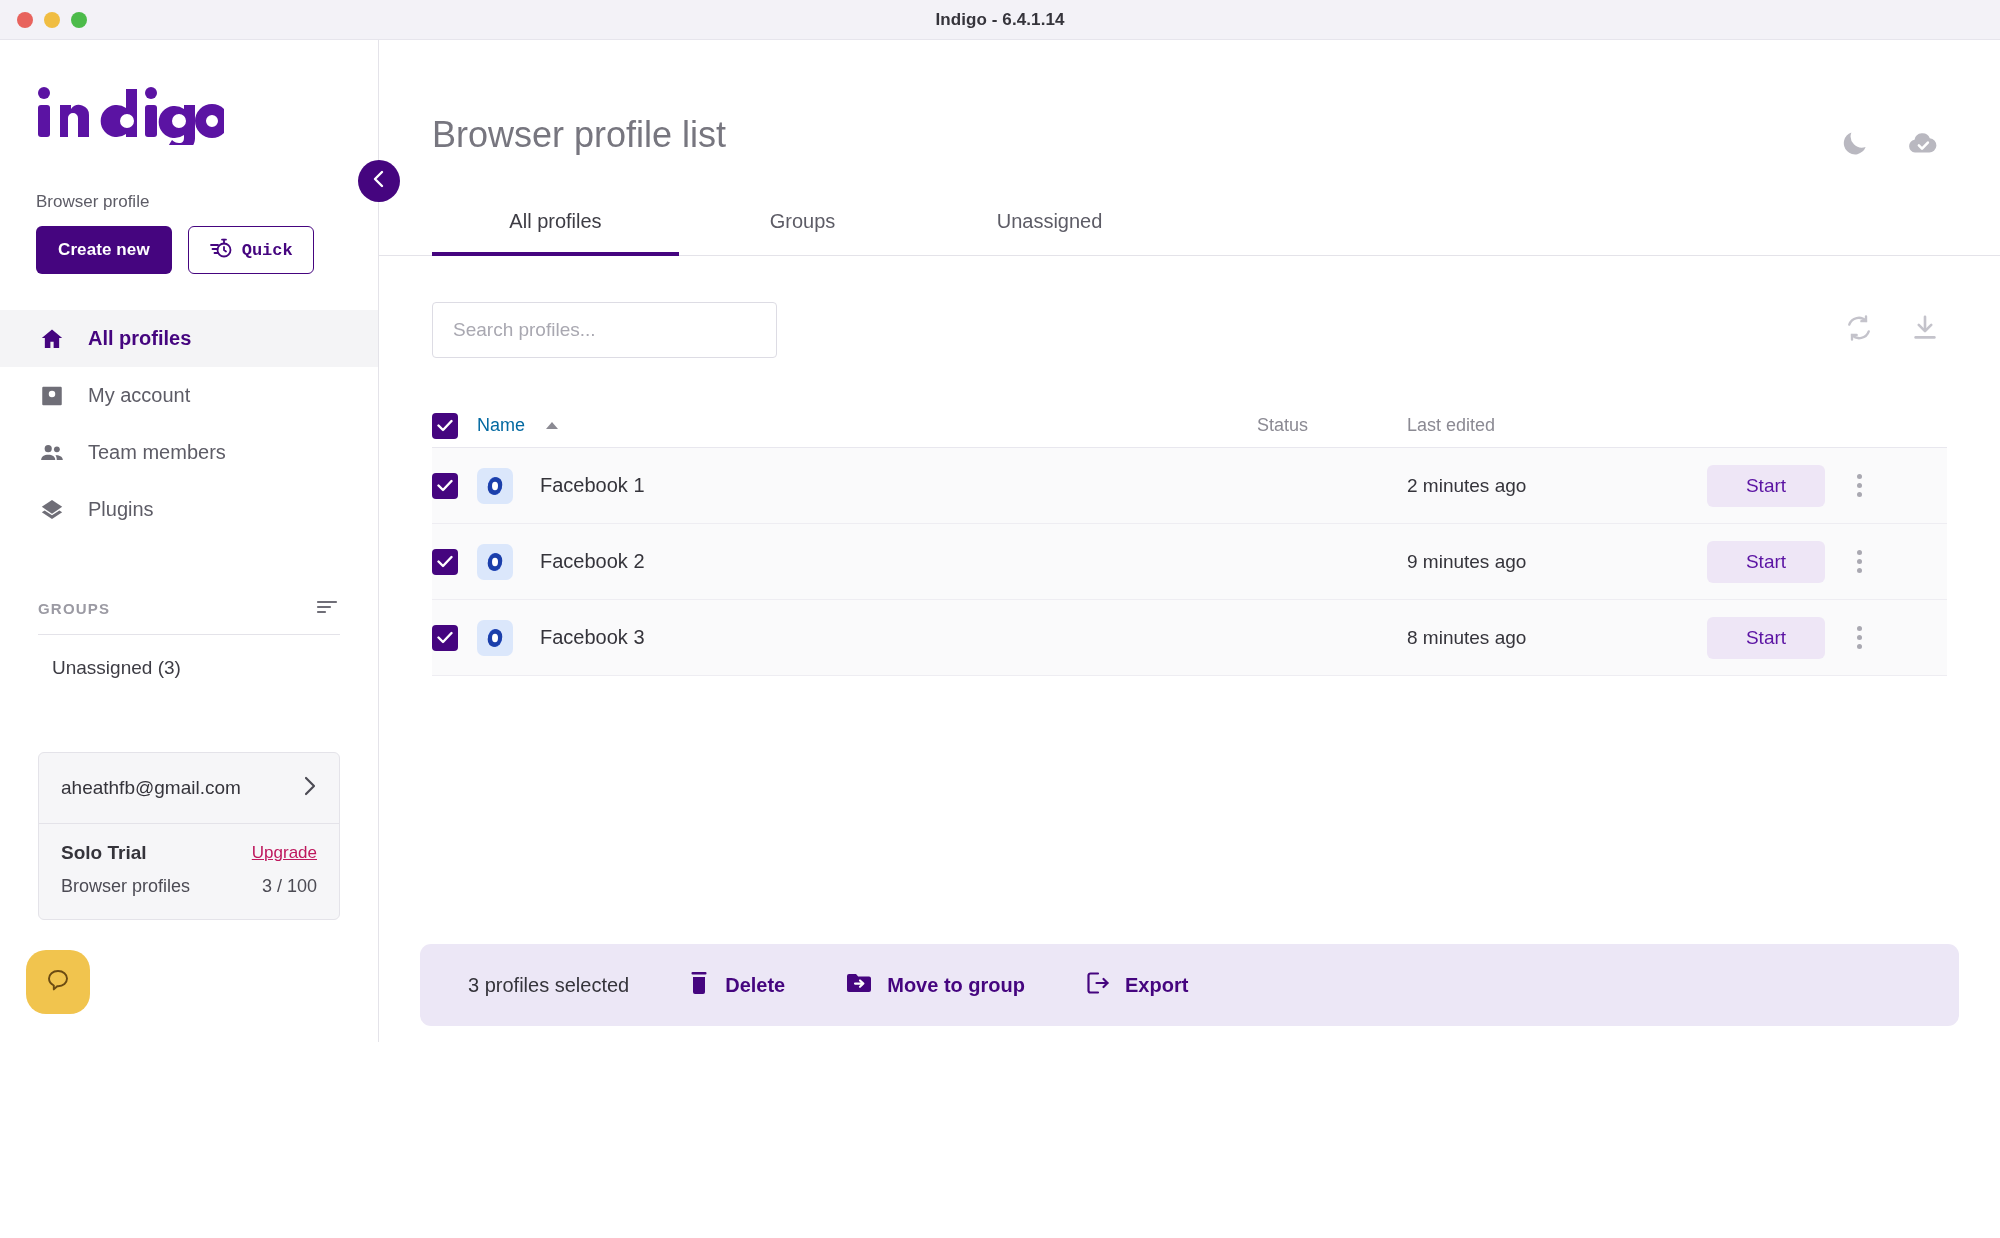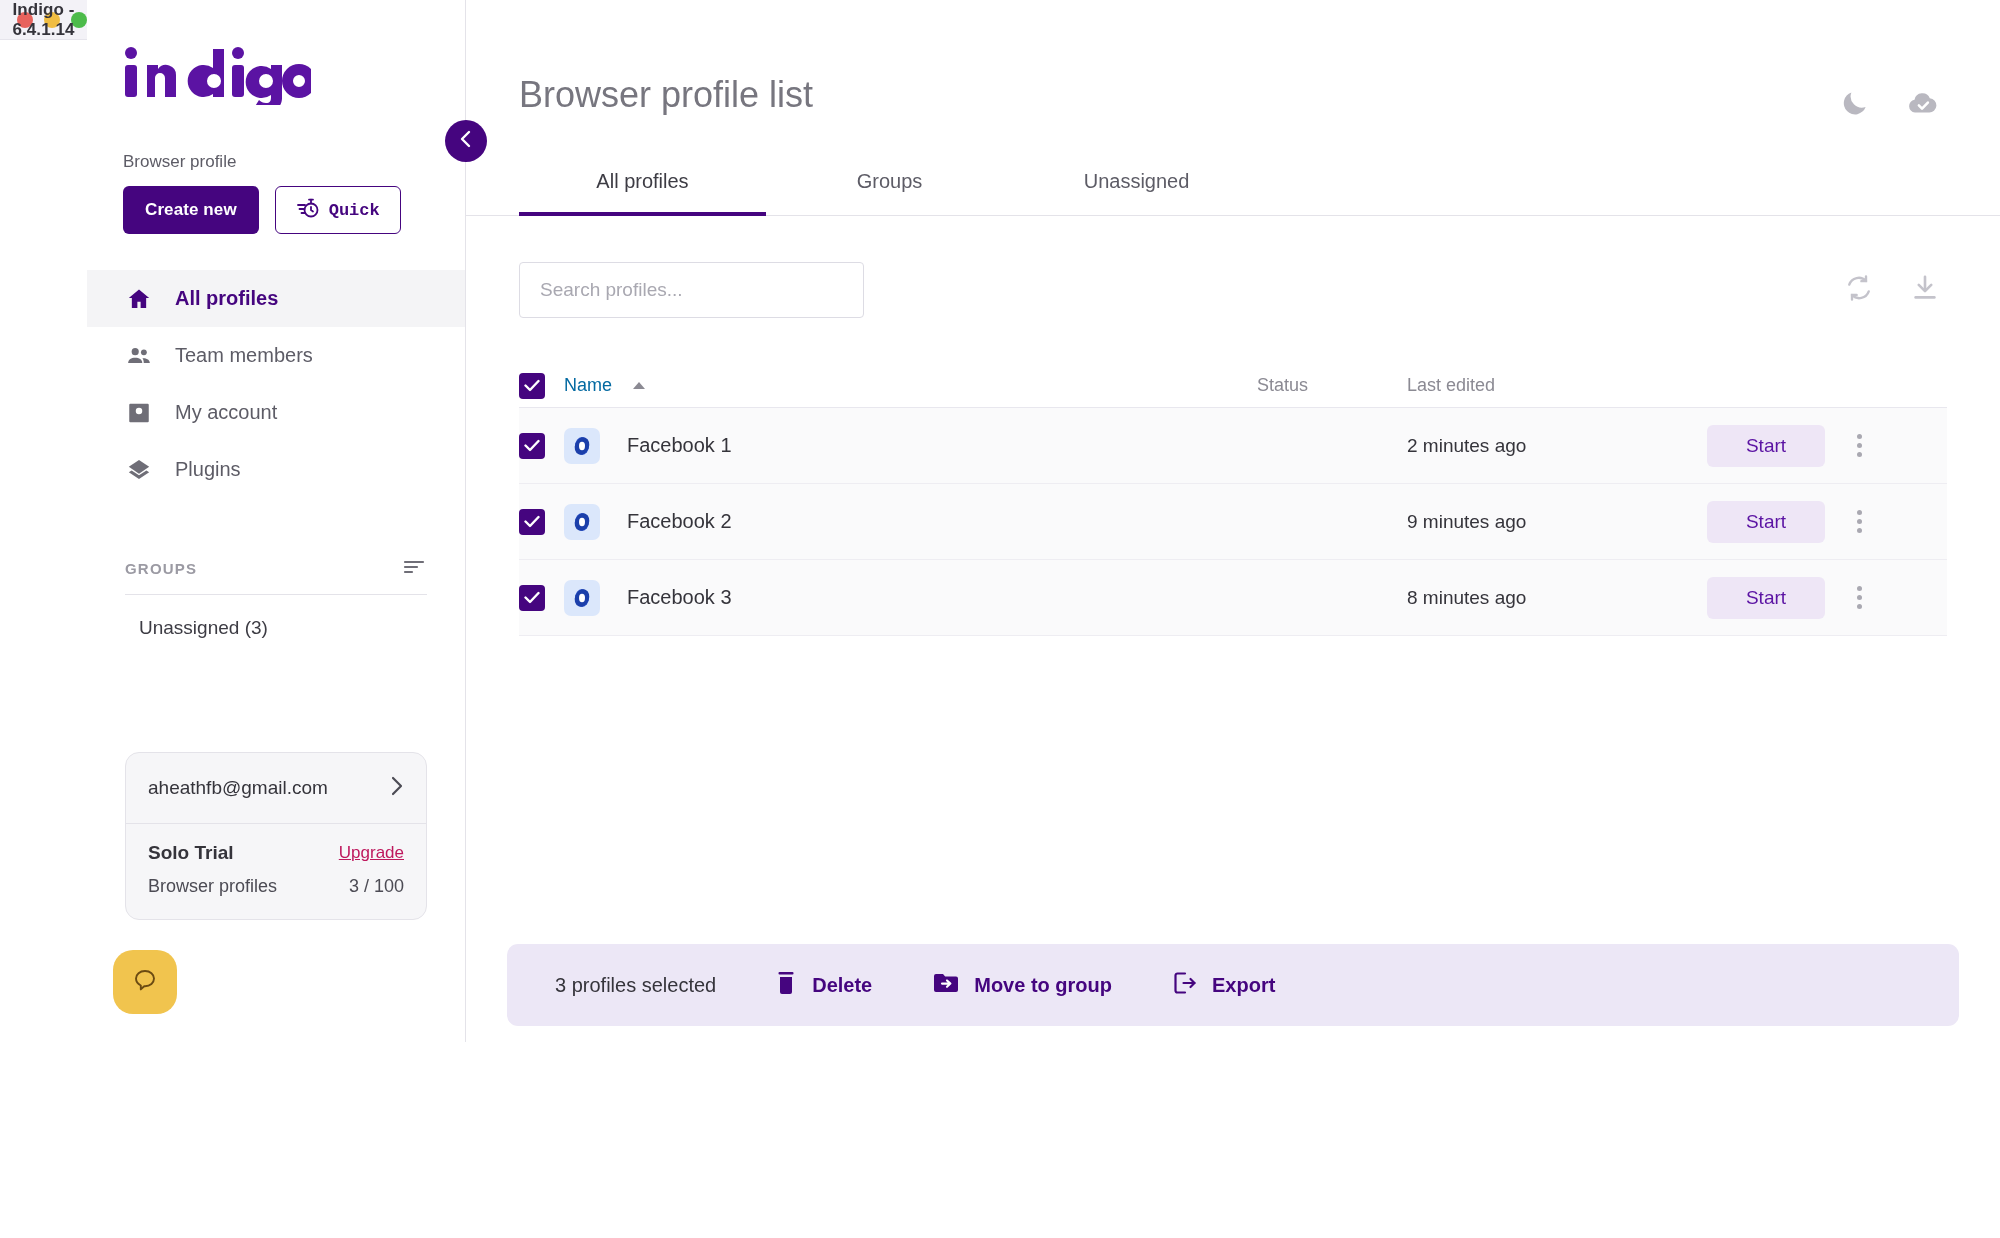--- a/index.html
+++ b/index.html
@@ -3,21 +3,21 @@
 <meta charset="utf-8">
 <title>Indigo</title>
 <style>
   * { box-sizing: border-box; margin: 0; padding: 0; }
   html, body {
     width: 2000px; height: 1238px;
     font-family: "Liberation Sans", sans-serif;
     background: #ffffff;
     overflow: hidden;
   }
-  .app { position: relative; width: 2000px; height: 1042px; display: flex; flex-direction: row; }
+  .app { position: relative; width: 2000px; height: 1042px; display: flex; flex-direction: column; }
 
   
   .titlebar {
     height: 40px; flex: 0 0 40px;
     background: #f3f2f7;
     display: flex; align-items: center;
     position: relative;
     border-bottom: 1px solid #e6e5ec;
   }
   .traffic { display: flex; gap: 11px; padding-left: 17px; align-items: center; }
@@ -89,21 +89,21 @@
   .groups-title { font-size: 15px; letter-spacing: 1.2px; color: #9b9aa3; font-weight: bold; }
   .group-item {
     margin-top: 22px; padding-left: 52px;
     font-size: 19px; color: #3d3c44; cursor: pointer;
   }
 
   .sb-spacer { flex: 1 1 auto; }
 
   .account-card {
     margin: 0 38px 0 38px;
-    border: 1px solid #e4e3e9; border-radius: 14px;
+    border: 1px solid #e4e3e9; border-radius: 6px;
     background: #f6f6f8;
     overflow: hidden;
   }
   .account-row {
     display: flex; align-items: center; justify-content: space-between;
     padding: 22px 22px; cursor: pointer;
     border-bottom: 1px solid #e4e3e9;
   }
   .account-email { font-size: 19px; color: #35343b; }
   .chev-right { color: #4c4b54; font-size: 22px; line-height: 1; }
@@ -293,35 +293,35 @@
           <span class="ic">
             <svg width="26" height="26" viewBox="0 0 24 24" fill="#45057f">
                 <path d="M12 3.2 2.6 11h2.8v9.2h5.1v-5.6h3v5.6h5.1V11h2.8z"></path>
               </svg>
           </span>
           <span>All profiles</span>
         </div>
         <div class="nav-item">
           <span class="ic">
             <svg width="26" height="26" viewBox="0 0 24 24" fill="#6f6e77">
+                <path d="M4 3.5h16a1 1 0 0 1 1 1v15a1 1 0 0 1-1 1H4a1 1 0 0 1-1-1v-15a1 1 0 0 1 1-1zm8 3.6a3 3 0 1 0 0 6 3 3 0 0 0 0-6zm-6 10.4c0-2.4 3-3.6 6-3.6s6 1.2 6 3.6z"></path>
+              </svg>
+          </span>
+          <span>My account</span>
+        </div>
+        <div class="nav-item">
+          <span class="ic">
+            <svg width="26" height="26" viewBox="0 0 24 24" fill="#6f6e77">
                 <circle cx="8.5" cy="8" r="3.3"></circle>
                 <circle cx="16.5" cy="8.6" r="2.7"></circle>
                 <path d="M2 18.4c0-3.1 2.9-4.8 6.5-4.8s6.5 1.7 6.5 4.8z"></path>
                 <path d="M15.2 13.9c3 .2 6.8 1.3 6.8 4.5h-5.6c0-1.8-.5-3.3-1.2-4.5z"></path>
               </svg>
           </span>
           <span>Team members</span>
-        </div>
-        <div class="nav-item">
-          <span class="ic">
-            <svg width="26" height="26" viewBox="0 0 24 24" fill="#6f6e77">
-                <path d="M4 3.5h16a1 1 0 0 1 1 1v15a1 1 0 0 1-1 1H4a1 1 0 0 1-1-1v-15a1 1 0 0 1 1-1zm8 3.6a3 3 0 1 0 0 6 3 3 0 0 0 0-6zm-6 10.4c0-2.4 3-3.6 6-3.6s6 1.2 6 3.6z"></path>
-              </svg>
-          </span>
-          <span>My account</span>
         </div>
         <div class="nav-item">
           <span class="ic">
             <svg width="26" height="26" viewBox="0 0 24 24" fill="#6f6e77">
                 <path d="M12 2.8 2.6 9.1 12 15.4l9.4-6.3z"></path>
                 <path d="M2.6 14.1 12 20.4l9.4-6.3-2.6-1.7-6.8 4.5-6.8-4.5z"></path>
               </svg>
           </span>
           <span>Plugins</span>
         </div>

